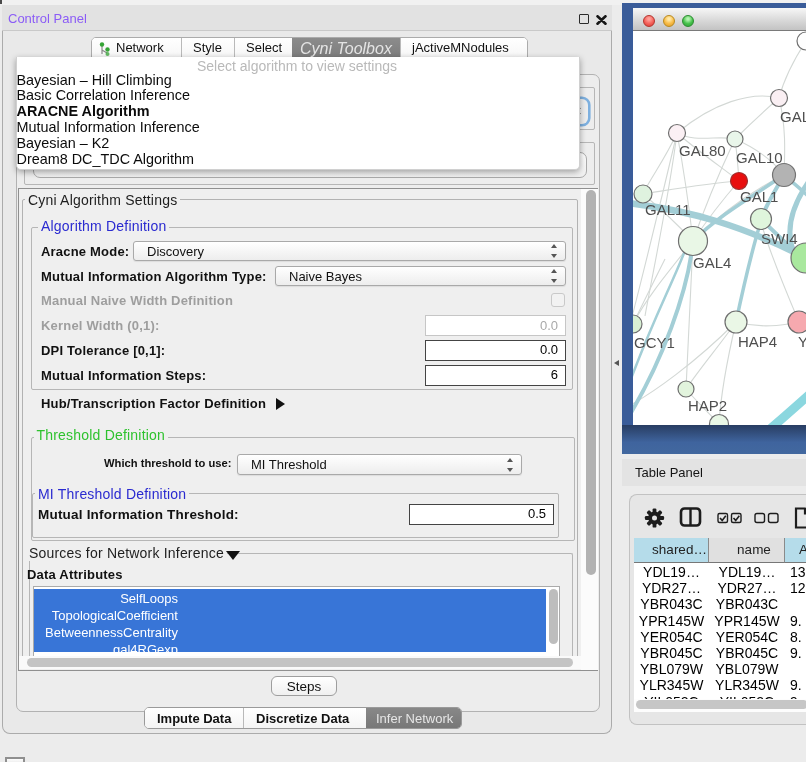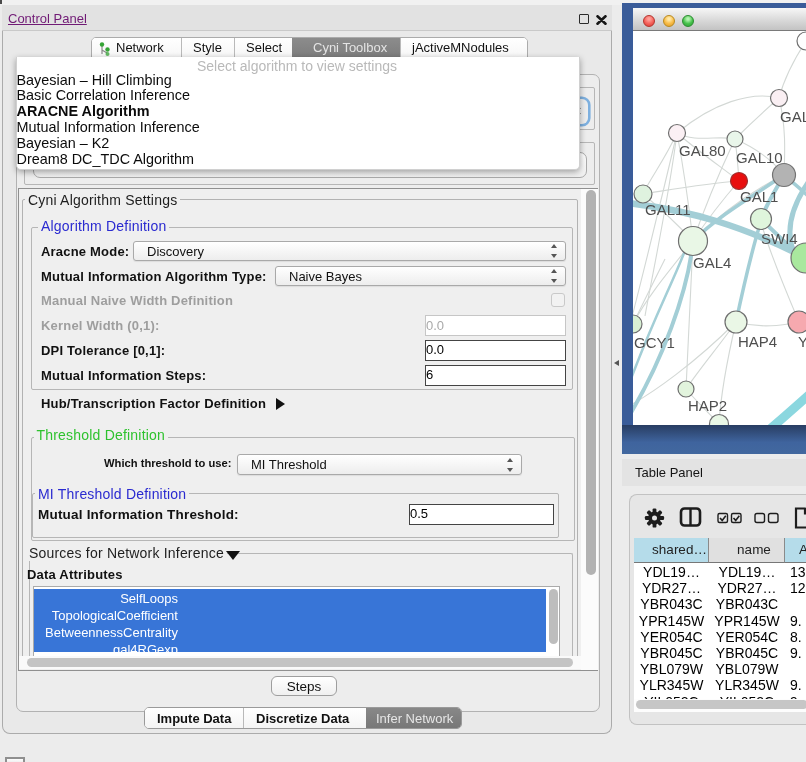--- a/index.html
+++ b/index.html
@@ -10,49 +10,49 @@
 .dis { color:#9e9e9e; }
 .gtitle { font-size:14px; letter-spacing:0.2px; color:#1e1e1e; white-space:nowrap; background:#EFEFEF; padding:0 3px; }
 .combo { position:absolute; border:1px solid #a9a9a9; border-radius:3px;
   background:linear-gradient(#ffffff,#f4f4f4 60%,#ededed); box-shadow:0 1px 1px rgba(0,0,0,0.08); }
 .combo .ctext { position:absolute; left:13px; top:2px; font-size:13px; color:#111; }
 .spin { position:absolute; right:7px; top:50%; width:7px; height:14px; margin-top:-7px; }
 .spin:before { content:""; position:absolute; left:0; top:0; border-left:3.5px solid transparent;
   border-right:3.5px solid transparent; border-bottom:4.5px solid #555; }
 .spin:after { content:""; position:absolute; left:0; bottom:0; border-left:3.5px solid transparent;
   border-right:3.5px solid transparent; border-top:4.5px solid #555; }
-.field { position:absolute; background:#fff; font-size:13px; text-align:left; padding-right:7px; }
+.field { position:absolute; background:#fff; font-size:13px; text-align:right; padding-right:7px; }
 .gbox { position:absolute; border:1px solid #b6b6b6; border-radius:2px; }
 </style>
 </head>
 <body>
 
 <div class="abs" style="left:0;top:0;width:806px;height:5px;background:#F1F1F1;"></div>
 <div class="abs" style="left:0;top:0;width:2px;height:4px;background:#4a4a4a;"></div>
 
 <div class="abs" style="left:2px;top:5px;width:610px;height:729px;background:#E9E9E9;border:1px solid #ABABAB;border-top:none;border-radius:0 0 8px 8px;"></div>
 
 <div class="abs" style="left:2px;top:5px;width:610px;height:26px;background:#E2E2E2;border-bottom:1px solid #C9C9C9;"></div>
-<div class="abs" style="left:8px;top:10.5px;font-size:13px;color:#701a75;text-decoration:underline;">Control Panel</div>
+<div class="abs" style="left:8px;top:10.5px;font-size:13px;color:#8b5cf6;">Control Panel</div>
 <div class="abs" style="left:579px;top:14px;width:10px;height:10px;border:1.5px solid #2b2b2b;border-radius:1px;"></div>
 <svg class="abs" style="left:595.5px;top:14.5px;" width="11" height="10" viewBox="0 0 11 10">
     <path d="M1.5,1.3 L9.5,8.7 M9.5,1.3 L1.5,8.7" stroke="#151515" stroke-width="2.6" stroke-linecap="round"></path>
   </svg>
 
 <div class="abs" style="left:91px;top:37px;width:437px;height:25px;background:#fff;border:1px solid #ABABAB;border-radius:5px;overflow:hidden;">
   <div class="abs" style="left:0;top:0;width:437px;height:25px;background:linear-gradient(#ffffff,#f3f3f3);"></div>
   <div class="abs" style="left:89px;top:0;width:1px;height:25px;background:#b9b9b9;"></div>
   <div class="abs" style="left:142px;top:0;width:1px;height:25px;background:#b9b9b9;"></div>
   <div class="abs" style="left:200px;top:0;width:108px;height:25px;background:linear-gradient(#8c8c8c,#787878);"></div>
   <div class="abs" style="left:308px;top:0;width:1px;height:25px;background:#b9b9b9;"></div>
 
   <div class="abs" style="left:24px;top:1.5px;font-size:13px;color:#111;">Network</div>
   <div class="abs" style="left:101px;top:1.5px;font-size:13px;color:#111;">Style</div>
   <div class="abs" style="left:154px;top:1.5px;font-size:13px;color:#111;">Select</div>
-  <div class="abs" style="left:221px;top:1.5px;font-size:13px;color:#e4e4e4;">Cyni Toolbox</div>
+  <div class="abs" style="left:208px;top:1.5px;font-size:16px;color:#e4e4e4;font-style:italic;">Cyni Toolbox</div>
   <div class="abs" style="left:320px;top:1.5px;font-size:13px;color:#111;">jActiveMNodules</div>
 
   <svg class="abs" style="left:7px;top:4px;" width="13" height="15" viewBox="0 0 13 15">
     <path d="M3 3 L3 12 M3 8 L8 11" stroke="#8a8a8a" stroke-width="1.2" fill="none"></path>
     <circle cx="3" cy="2.5" r="2.2" fill="#35a435"></circle>
     <circle cx="8.5" cy="7.5" r="2.2" fill="#35a435"></circle>
     <circle cx="8.5" cy="12" r="2" fill="#35a435" fill-opacity="0.75"></circle>
   </svg>
 </div>
 

